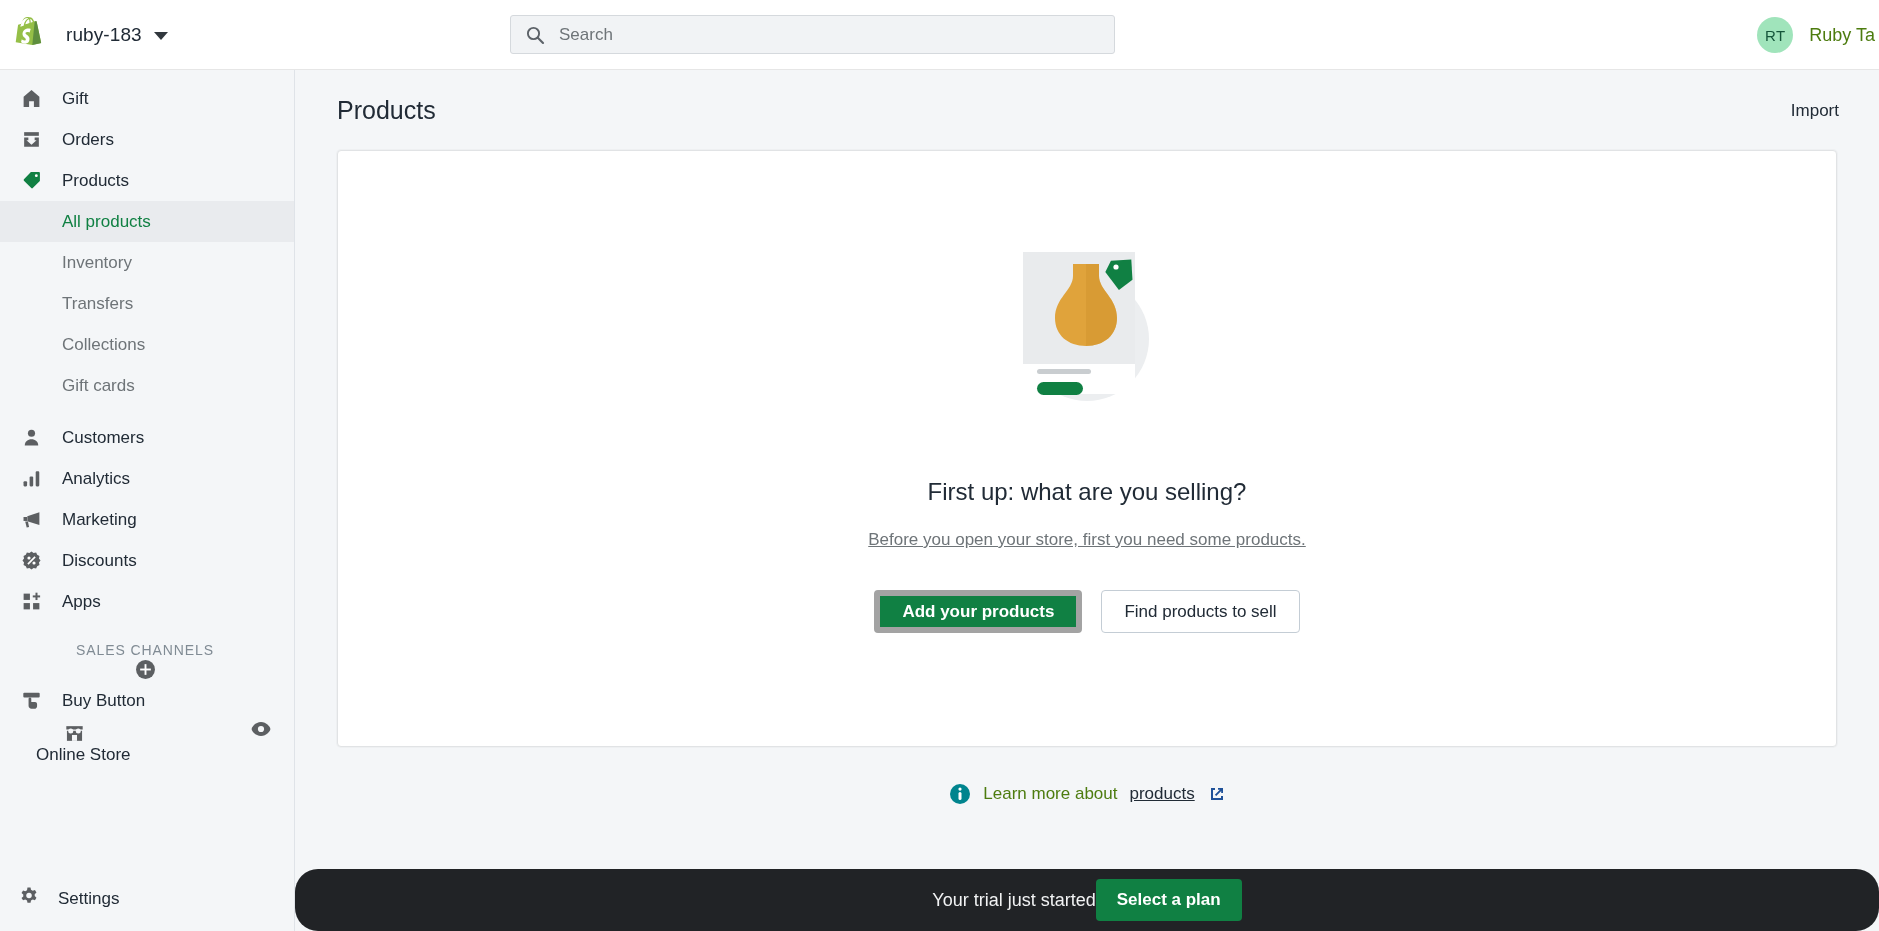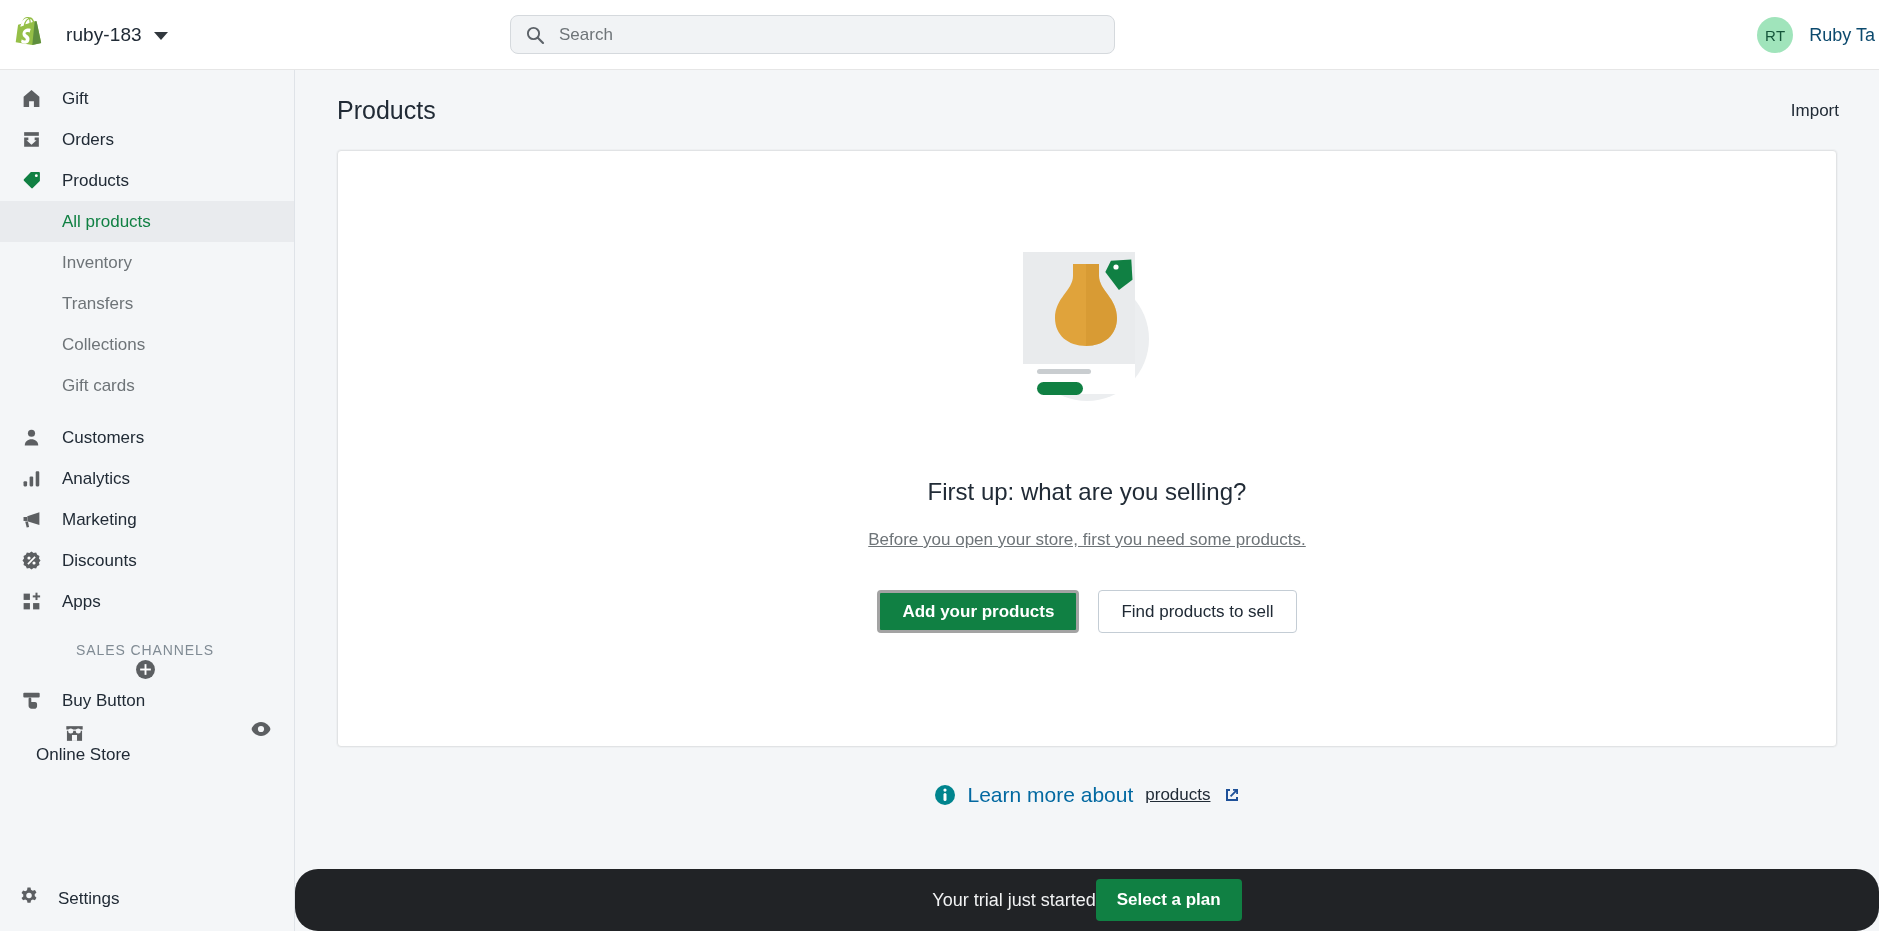--- a/index.html
+++ b/index.html
@@ -24,36 +24,36 @@
   .store-name {
     font-size: 19px; color: #212b36; margin-left: 18px; letter-spacing: .1px;
   }
   .caret-down {
     width: 0; height: 0; margin-left: 12px; margin-top: 3px;
     border-left: 7px solid transparent; border-right: 7px solid transparent;
     border-top: 8px solid #31373d;
   }
   .search-wrap { flex: none; width: 605px; margin-left: 215px; }
   .search-box {
-    height: 39px; background: #f1f3f5; border: 1px solid #d5d9dd; border-radius: 8px;
+    height: 39px; background: #f1f3f5; border: 1px solid #d5d9dd; border-radius: 3px;
     display: flex; align-items: center; padding: 0 14px;
   }
   .search-icon { width: 20px; height: 20px; flex: none; }
   .search-text { font-size: 17px; color: #6e7478; margin-left: 14px; }
   .user-area {
     position: absolute; right: 0; top: 0; height: 70px;
     display: flex; align-items: center; padding-right: 0px;
   }
   .avatar {
     width: 36px; height: 36px; border-radius: 50%;
     background: #a0e4bb; color: #14553a;
     display: flex; align-items: center; justify-content: center;
     font-size: 15px; letter-spacing: .4px;
   }
-  .user-name { font-size: 18px; color: #0c4a6e; margin-left: 16px; margin-right: 4px; white-space: nowrap; }
+  .user-name { font-size: 18px; color: #4d7c0f; margin-left: 16px; margin-right: 4px; white-space: nowrap; }
 
   
   .sidebar {
     position: absolute; top: 70px; left: 0; width: 295px; height: 861px;
     background: #f4f6f8; border-right: 1px solid #dfe3e8;
     z-index: 10;
   }
   .nav-item {
     display: flex; align-items: center; height: 41px; padding-left: 18px;
     position: relative; cursor: pointer;
@@ -104,28 +104,28 @@
     box-shadow: 0 0 0 1px rgba(63,63,68,0.03);
   }
   .illus { margin-top: 85px; width: 200px; height: 185px; }
   .headline { margin-top: 57px; font-size: 24px; color: #212b36; }
   .subtext { margin-top: 24px; font-size: 17px; color: #6e7478; text-decoration: underline; }
   .btn-row { margin-top: 40px; display: flex; gap: 19px; }
   .btn {
     height: 43px; border-radius: 4px; display: flex; align-items: center;
     justify-content: center; font-size: 17px; cursor: pointer; padding: 0 22px;
   }
-  .btn-primary { background: #108043; color: #ffffff; font-weight: bold; border: 3px solid #a3a3a3; }
+  .btn-primary { background: #108043; color: #ffffff; font-weight: bold; border: 6px solid #a3a3a3; }
   .btn-secondary { background: #ffffff; color: #212b36; border: 1px solid #c4cdd5; }
 
   .learn-row {
     margin-top: 36px; display: flex; align-items: center; justify-content: center; gap: 12px;
   }
   .info-ico { width: 22px; height: 22px; }
-  .learn-text { font-size: 21px; color: #0369a1; }
+  .learn-text { font-size: 17px; color: #4d7c0f; }
   .learn-link { font-size: 17px; color: #212b36; text-decoration: underline; cursor: pointer; }
   .ext-ico { width: 16px; height: 16px; margin-left: 2px; cursor: pointer; }
 
   
   .trial-bar {
     position: absolute; bottom: 0; left: 295px; width: 1584px; height: 62px;
     background: #212326;
     display: flex; align-items: center; justify-content: center; 
     z-index: 15;
     border-radius: 23px;

